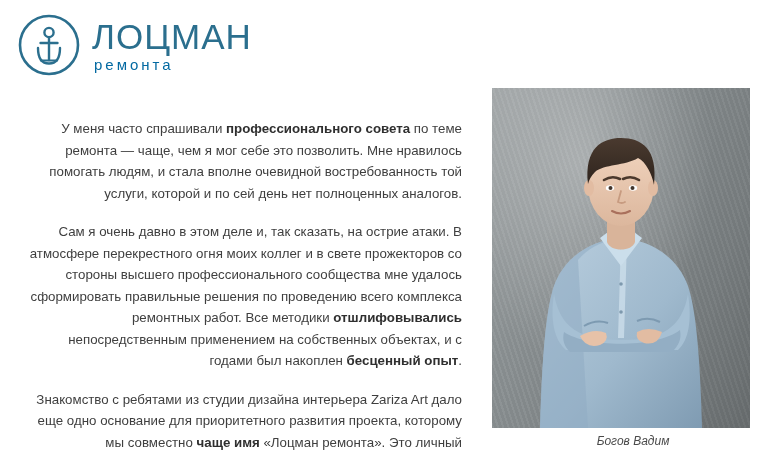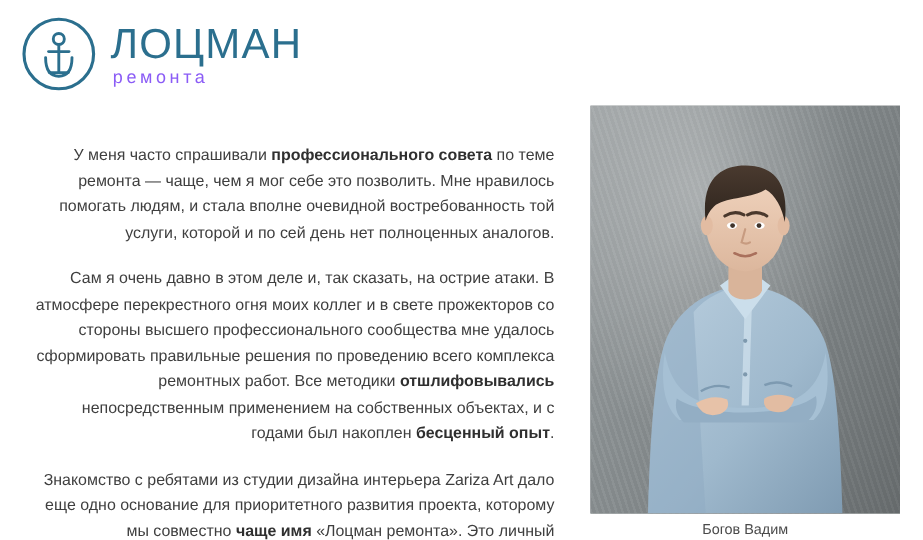--- a/index.html
+++ b/index.html
@@ -40,21 +40,21 @@
   }
   .logo-title {
     font-size: 35px;
     letter-spacing: 1px;
     color: #2b6f8e;
     font-weight: 400;
     font-family: "Liberation Sans", sans-serif;
   }
   .logo-sub {
     font-size: 15px;
-    color: #8b5cf6;
+    color: #0369a1;
     letter-spacing: 3px;
     margin-top: 3px;
     margin-left: 2px;
   }
 
   
   .text-col {
     position: absolute;
     left: 22px;
     top: 118px;
@@ -98,25 +98,26 @@
       #858b8d;
   }
   .wall:after {
     content: "";
     position: absolute;
     inset: 0;
     background: radial-gradient(ellipse at 35% 22%, rgba(255,255,255,0.28) 0%, rgba(255,255,255,0) 55%);
   }
   .caption {
     position: absolute;
-    left: 0;
+    left: 12px;
     top: 346px;
     width: 258px;
     text-align: center;
     font-size: 12px;
+    font-style: italic;
     color: #4a4a4a;
   }
 </style>
 </head>
 <body>
 
 <div class="page">
 
   <div class="logo-block">
     <span class="logo-mark">

